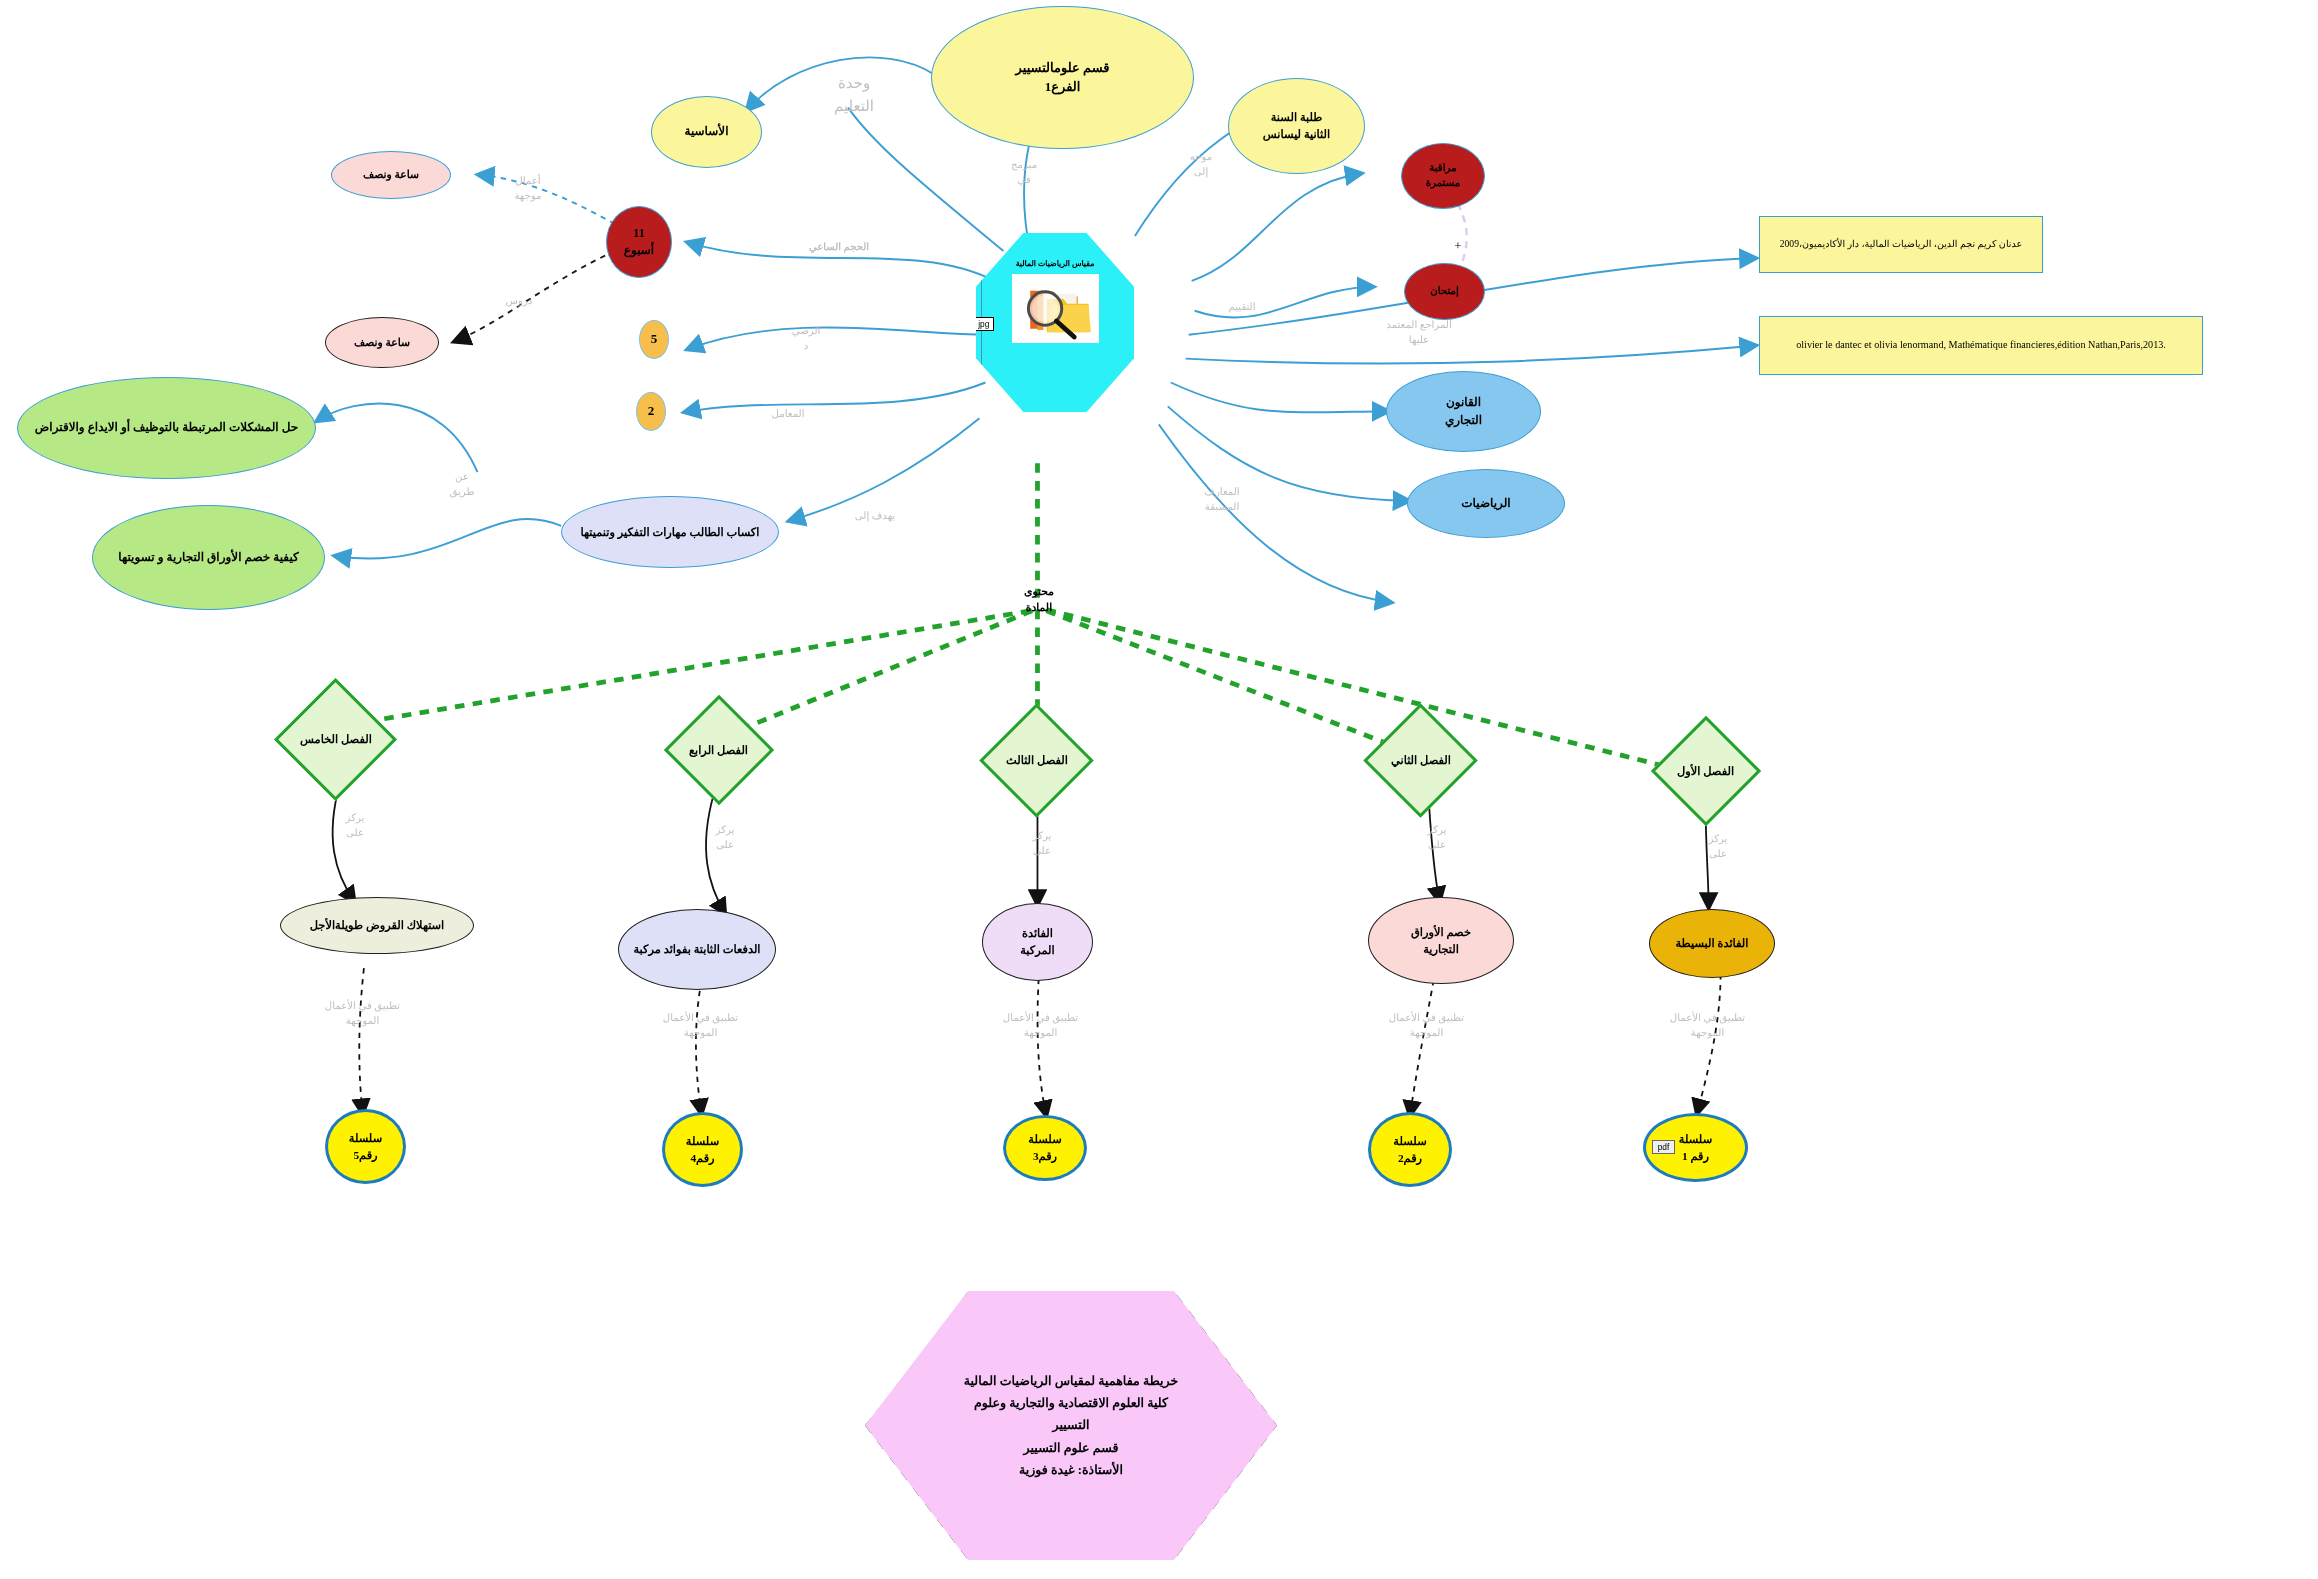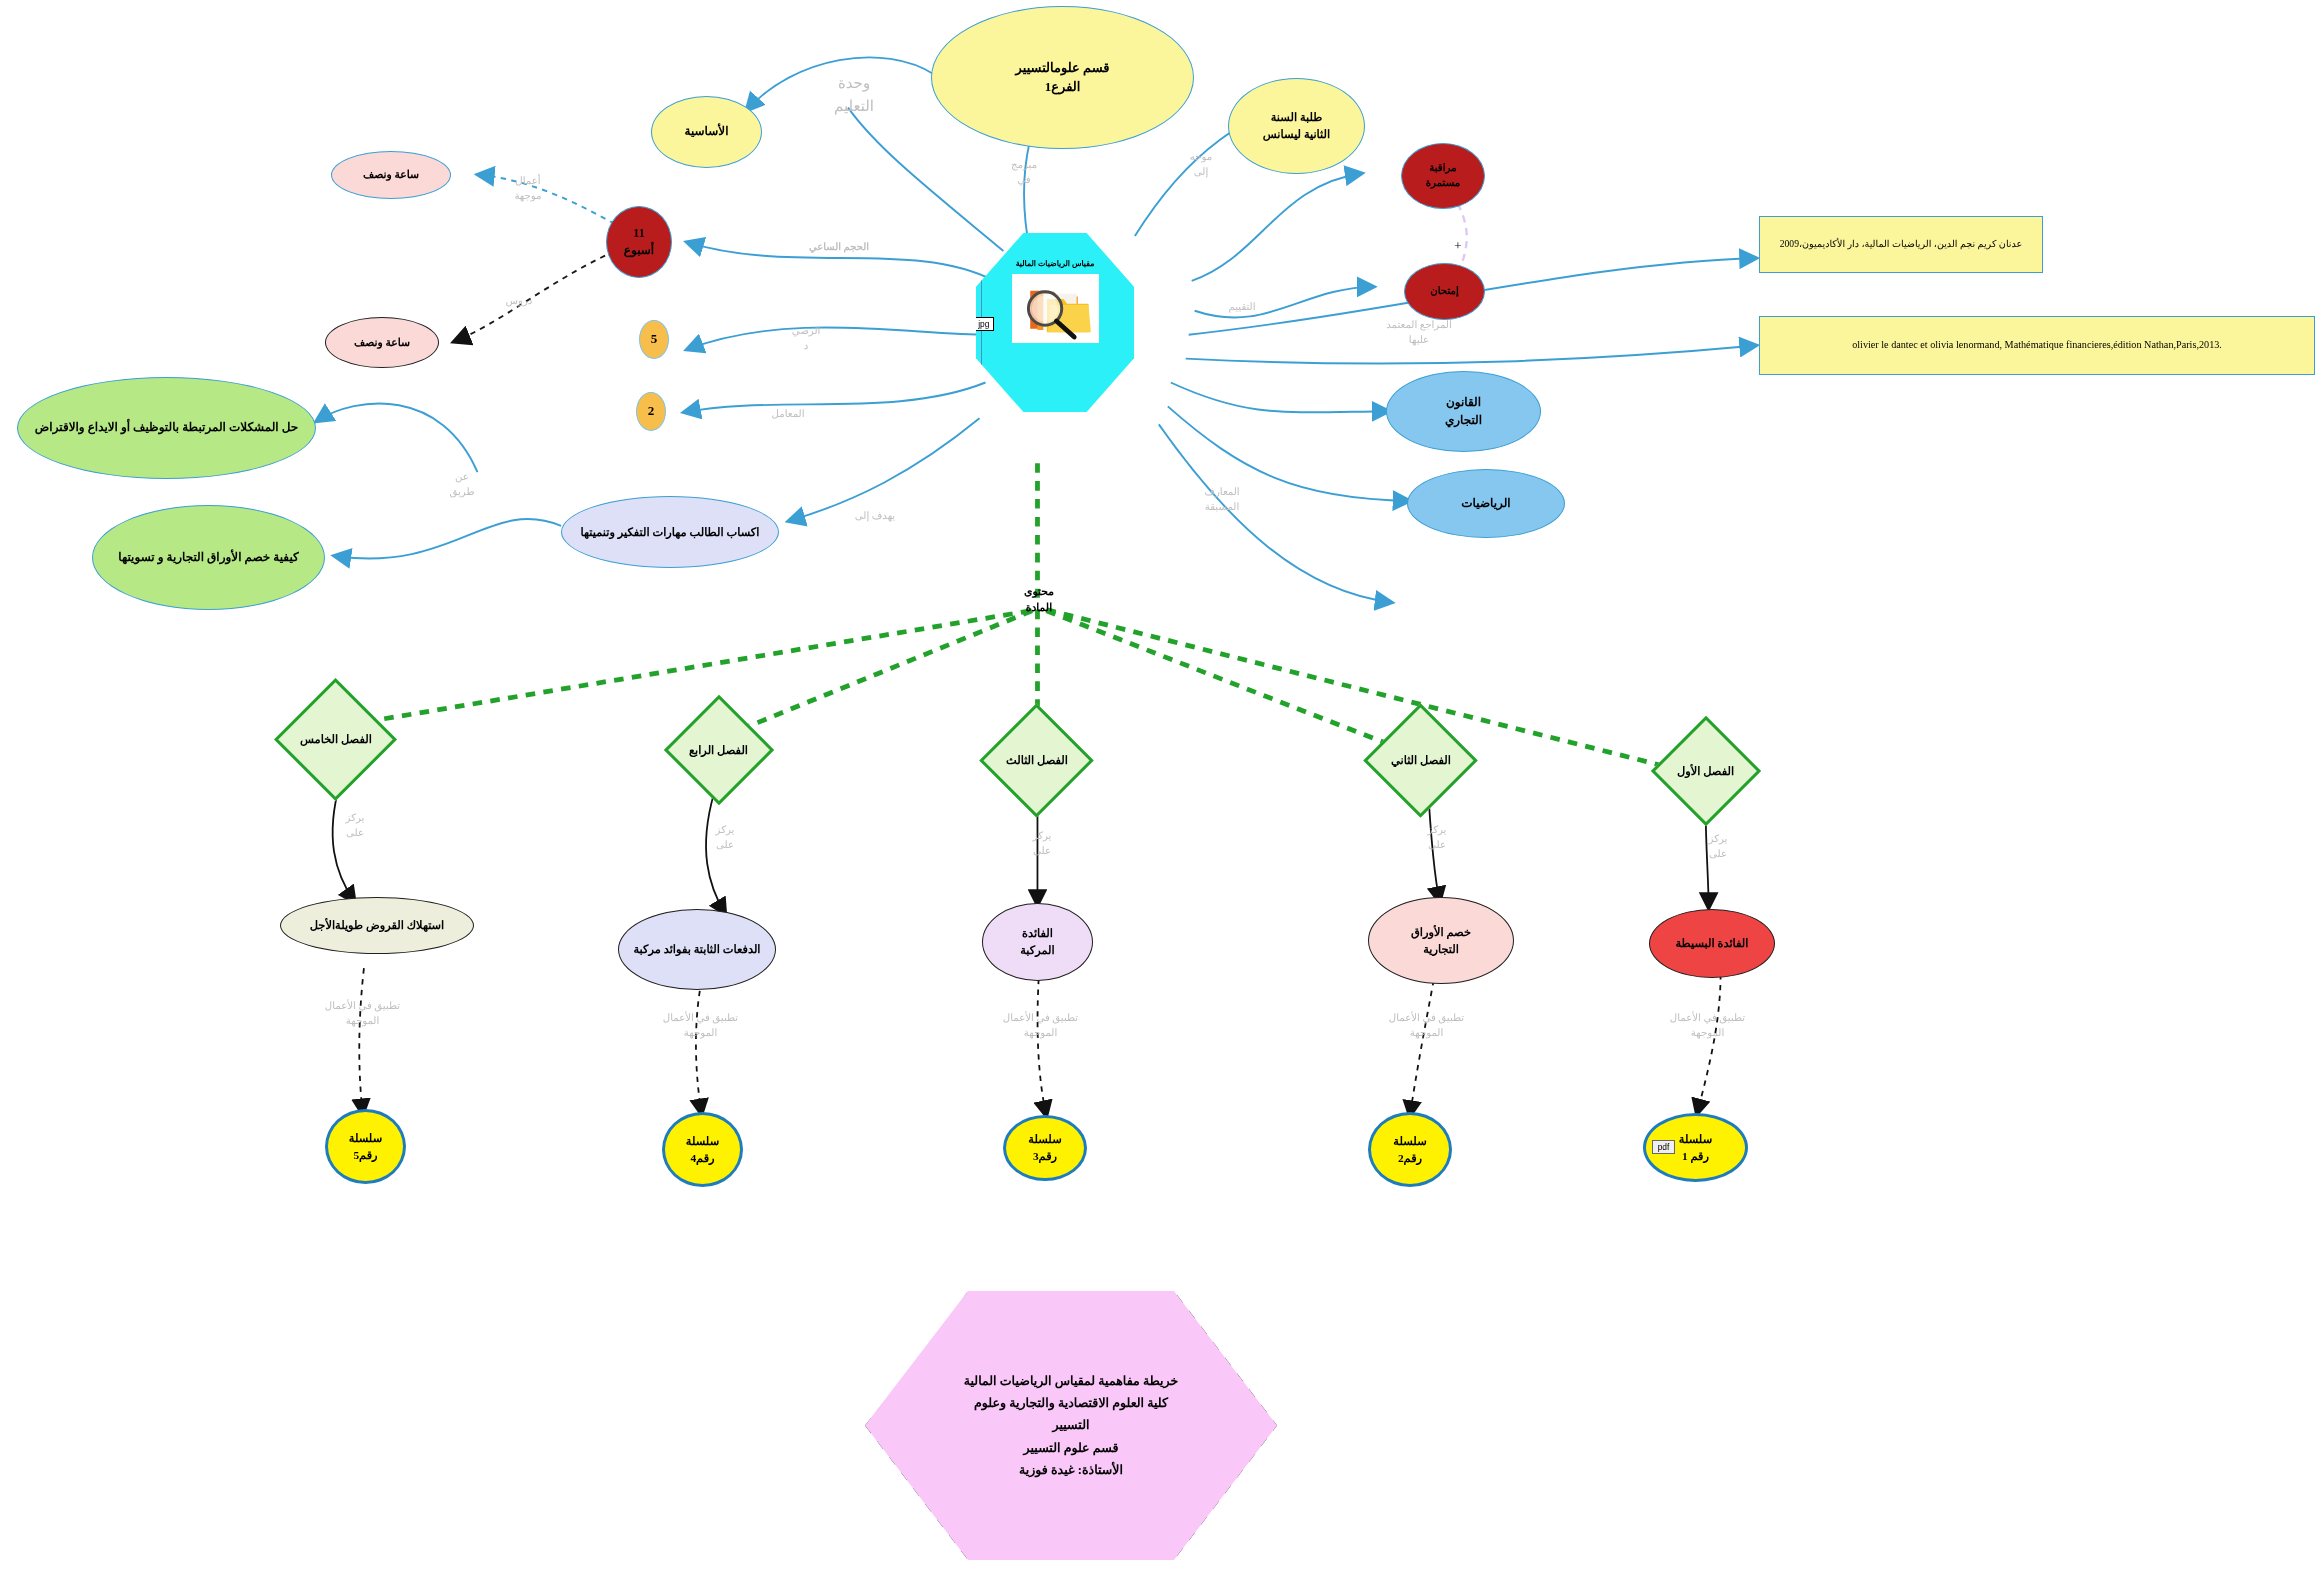--- a/index.html
+++ b/index.html
@@ -22,21 +22,21 @@
     text-align: center;
     font-weight: bold;
     color: #000000;
     line-height: 1.45;
     padding: 3.6px 6px;
   }
   .ellipse { border-radius: 50%; }
 
   
   .n-yellow   { background: #FBF59C; border: 1.8px solid #3C9FD4; }
-  .n-yellow2  { background: #ef4444; border: 1.8px solid #1F1F1F; }
+  .n-yellow2  { background: #eab308; border: 1.8px solid #1F1F1F; }
   .n-purple   { background: #b91c1c; border: 1.8px solid #3C9FD4; }
   .n-pink     { background: #FBD9D7; border: 1.8px solid #3C9FD4; }
   .n-pinkdark { background: #FBD9D7; border: 1.8px solid #1F1F1F; }
   .n-green    { background: #B6E986; border: 1.8px solid #3C9FD4; }
   .n-blue     { background: #86C7F0; border: 1.8px solid #3C9FD4; }
   .n-lav      { background: #DEE0F7; border: 1.8px solid #3C9FD4; }
   .n-lav2     { background: #DEE0F7; border: 1.8px solid #1F1F1F; text-align: right; }
   .n-lilac    { background: #EFDDF7; border: 1.8px solid #1F1F1F; }
   .n-orange   { background: #F8BE4C; border: 1.8px solid #7EC3E8; }
   .n-cream    { background: #EEEEDD; border: 1.8px solid #1F1F1F; }
@@ -250,21 +250,21 @@
 
   <div class="node ellipse n-lav" style="left:562px; top:496px; width:218px; height:72px; font-size:11.4px;">اكساب الطالب مهارات التفكير وتنميتها</div>
 
   <div class="node ellipse n-blue" style="left:1387px; top:371px; width:155px; height:81px; font-size:12px; white-space:pre-line;">القانون
 التجاري</div>
 
   <div class="node ellipse n-blue" style="left:1408px; top:469px; width:158px; height:69px; font-size:12px;">الرياضيات</div>
 
 
   <div class="node n-refbox" style="left:1760px; top:216px; width:284px; height:57px; font-size:9.6px; font-weight:normal; line-height:1.9;">عدنان كريم نجم الدين، الرياضيات المالية، دار الأكاديميون،2009</div>
-  <div class="node n-refbox" style="left:1760px; top:316px; width:556px; height:59px; font-size:10.2px; font-weight:normal; direction:ltr;">olivier le dantec et olivia lenormand,   Mathématique financieres,édition Nathan,Paris,2013.</div>
+  <div class="node n-refbox" style="left:1760px; top:316px; width:444px; height:59px; font-size:10.2px; font-weight:normal; direction:ltr;">olivier le dantec et olivia lenormand,   Mathématique financieres,édition Nathan,Paris,2013.</div>
 
   <div class="elabel" style="left:819px; top:72px; width:72px; font-size:15px;">وحدة
 التعليم</div>
   <div class="elabel" style="left:992px; top:157px; width:66px; font-size:10.2px;">مبرمج
 في</div>
   <div class="elabel" style="left:1169px; top:149px; width:66px; font-size:10.2px;">موجه
 إلى</div>
   <div class="elabel" style="left:1207px; top:299px; width:72px; font-size:10.2px;">التقييم</div>
   <div class="elabel plus" style="left:1447px; top:236px; width:24px; font-size:13px;">+</div>
   <div class="elabel" style="left:1360px; top:317px; width:120px; font-size:10.2px;">المراجع المعتمد

